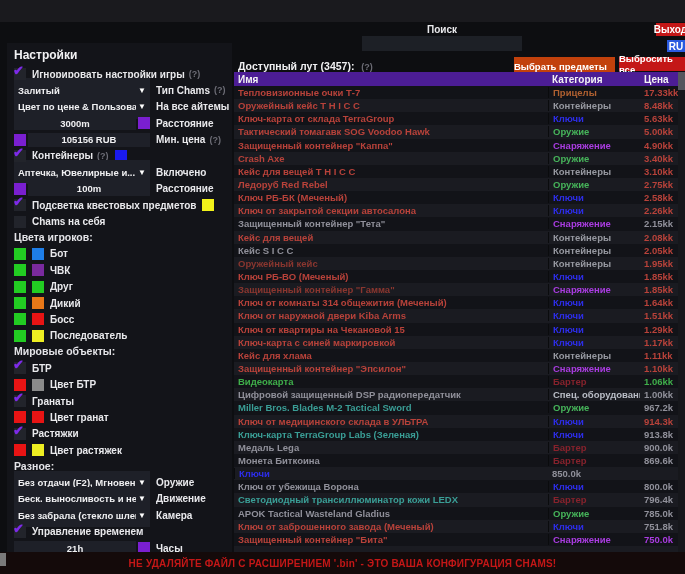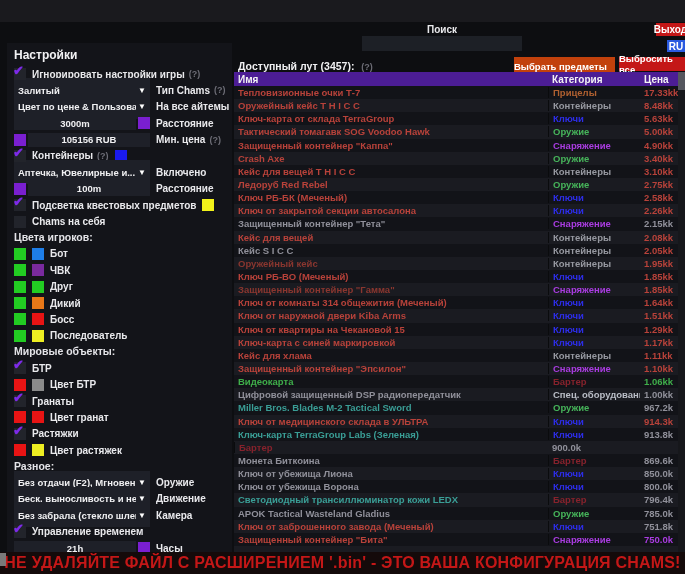--- a/index.html
+++ b/index.html
@@ -68,21 +68,21 @@
   .l-row span { padding-left:4px; white-space:nowrap; overflow:hidden; }
   .l-row .c-cat { border-left:1px solid #0a0b0d; }
   .scroll { position:absolute; left:678px; top:72px; width:7px; height:480px; background:#16171b; }
   .scroll .thumb { position:absolute; left:0; top:0; width:7px; height:18px; background:#55565e; }
 
   
   .warnbar {
     position:absolute; left:0; top:552px; width:685px; height:22px; background:#140a0a;
     display:flex; align-items:center; justify-content:center;
   }
-  .warnbar span { color:#c41717; font-size:16px; letter-spacing:.2px; }
+  .warnbar span { color:#c41717; font-size:10px; letter-spacing:.2px; }
   .side-tab { position:absolute; left:0; top:553px; width:6px; height:13px; background:#7a7a7a; }
 </style>
 </head>
 <body>
 
 <div class="topbar"></div>
 
 <div class="panel">
   <div class="panel-title">Настройки</div>
   <div>
@@ -399,30 +399,30 @@
       <span class="c-name" style="color: rgb(184, 66, 58);">Ключ от медицинского склада в УЛЬТРА</span>
       <span class="c-cat" style="color: rgb(45, 45, 232);">Ключи</span>
       <span class="c-price" style="color: rgb(184, 66, 58);">914.3k</span>
     </div>
     <div class="l-row">
       <span class="c-name" style="color: rgb(58, 158, 150);">Ключ-карта TerraGroup Labs (Зеленая)</span>
       <span class="c-cat" style="color: rgb(45, 45, 232);">Ключи</span>
       <span class="c-price" style="color: rgb(144, 144, 154);">913.8k</span>
     </div>
     <div class="l-row">
+      <span class="c-name" style="color: rgb(144, 144, 154);">Медаль Lega</span>
       <span class="c-cat" style="color: rgb(134, 34, 44);">Бартер</span>
       <span class="c-price" style="color: rgb(144, 144, 154);">900.0k</span>
     </div>
     <div class="l-row">
       <span class="c-name" style="color: rgb(144, 144, 154);">Монета Биткоина</span>
       <span class="c-cat" style="color: rgb(134, 34, 44);">Бартер</span>
       <span class="c-price" style="color: rgb(144, 144, 154);">869.6k</span>
     </div>
     <div class="l-row">
-      <span class="c-name" style="color: rgb(144, 144, 154);">Ключ от убежища Лиона</span>
       <span class="c-cat" style="color: rgb(45, 45, 232);">Ключи</span>
       <span class="c-price" style="color: rgb(144, 144, 154);">850.0k</span>
     </div>
     <div class="l-row">
       <span class="c-name" style="color: rgb(144, 144, 154);">Ключ от убежища Ворона</span>
       <span class="c-cat" style="color: rgb(45, 45, 232);">Ключи</span>
       <span class="c-price" style="color: rgb(144, 144, 154);">800.0k</span>
     </div>
     <div class="l-row">
       <span class="c-name" style="color: rgb(58, 158, 150);">Светодиодный трансиллюминатор кожи LEDX</span>

